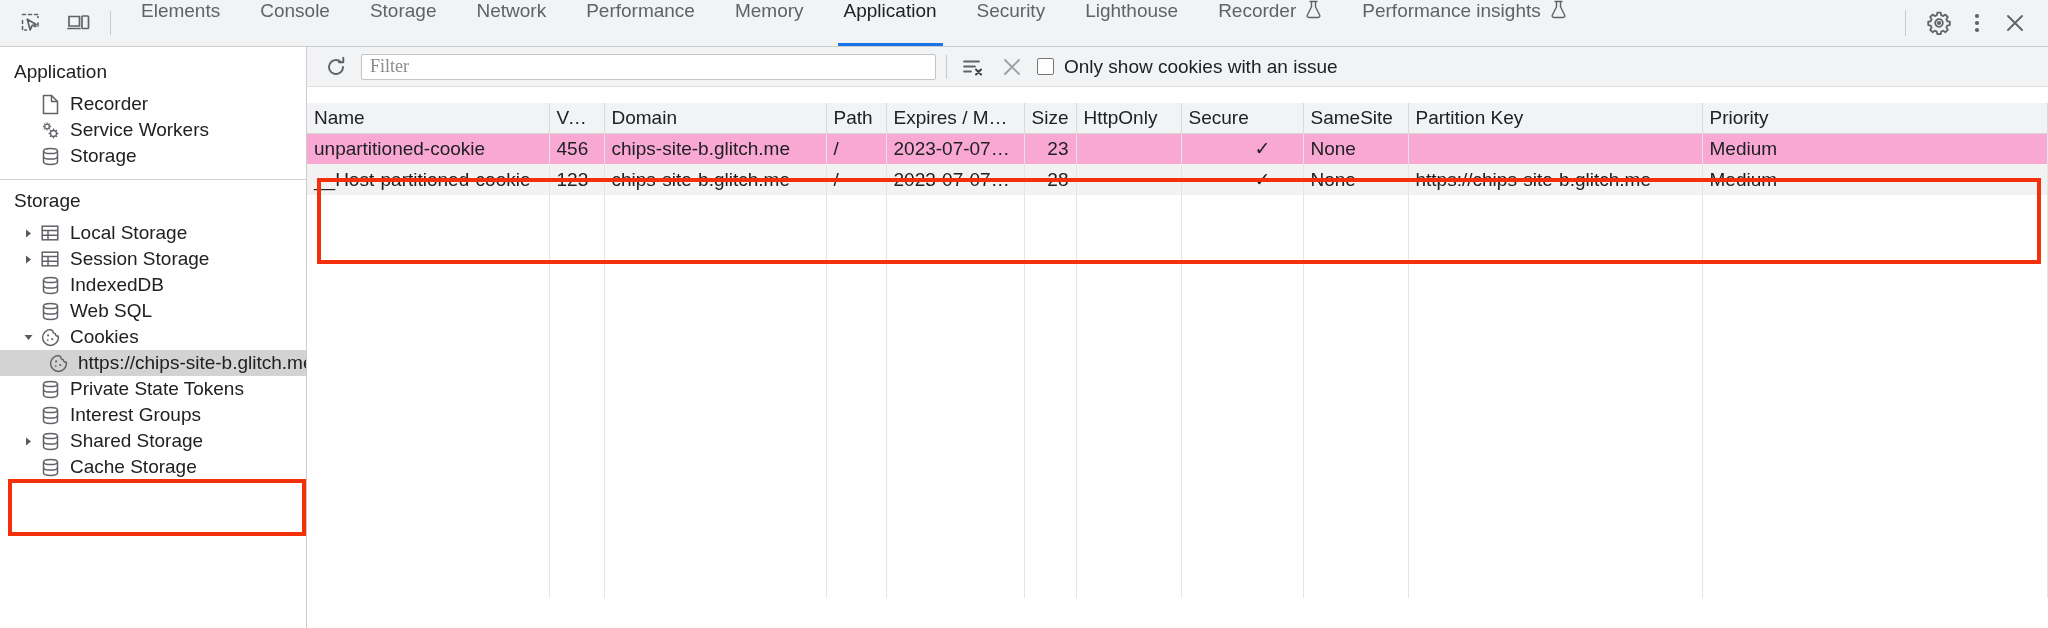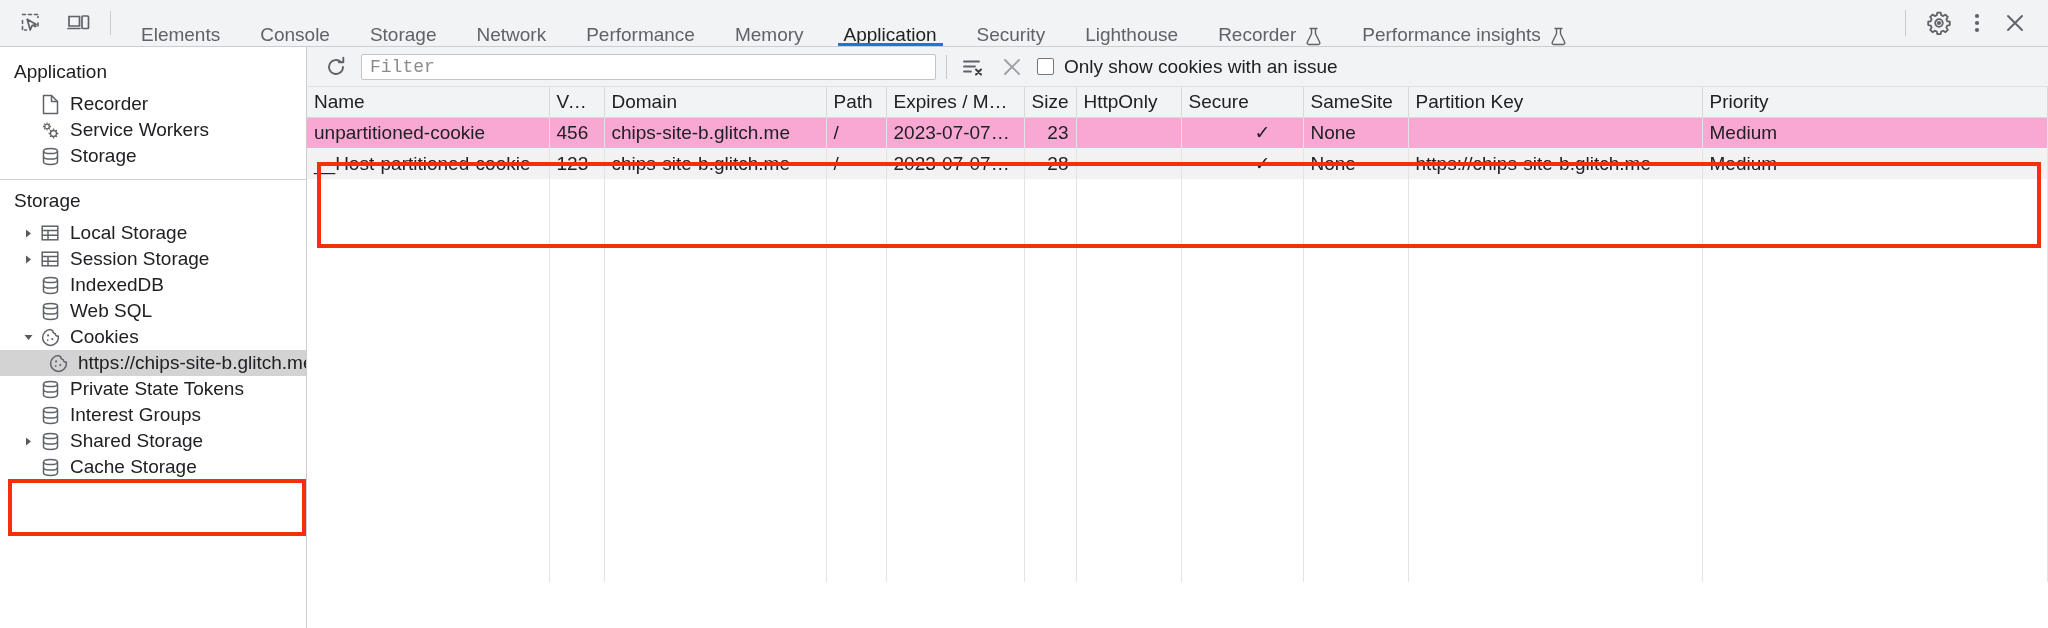--- a/index.html
+++ b/index.html
@@ -25,28 +25,27 @@
     width: 34px; height: 34px;
     display: flex; align-items: center; justify-content: center;
     cursor: pointer; border-radius: 3px;
   }
   .tb-sep {
     width: 1px; background: #cacaca;
     margin: 11px 10px 11px 14px;
   }
   #main-tabs { display: flex; align-items: stretch; flex: 1 1 auto; }
   .tab {
-    display: flex; align-items: flex-end;
+    display: flex; align-items: flex-start;
     padding: 0 20px;
     font-size: 19px;
     color: #5f6368;
     cursor: pointer;
     white-space: nowrap;
     position: relative;
-    margin-top: 24px;
   }
   .tab.active { color: #202124; }
   .tab.active::after {
     content: "";
     position: absolute;
     left: 14px; right: 14px; bottom: 0;
     height: 3px;
     background: #1a73e8;
   }
   .tab .flask { margin-left: 9px; display: inline-flex; }
@@ -132,21 +131,21 @@
     display: flex; align-items: center; justify-content: center;
     cursor: pointer; border-radius: 3px; flex: none;
   }
   #filter-input {
     flex: 0 1 575px;
     height: 26px;
     border: 1px solid #c4c4c4;
     border-radius: 2px;
     background: #fff;
     font-size: 18px;
-    font-family: Liberation Mono, monospace;
+    font-family: Liberation Serif, serif;
     padding: 0 8px;
     color: #202124;
     outline: none;
   }
   #filter-input::placeholder { color: #8b8b8b; }
   .fb-sep { width: 1px; height: 24px; background: #c8c8c8; flex: none; }
   #issue-filter-wrap {
     display: flex; align-items: center; gap: 10px;
     font-size: 19px; color: #202124; cursor: pointer; white-space: nowrap;
   }
@@ -156,21 +155,21 @@
     border-radius: 2px;
     background: #fff;
     flex: none;
     cursor: pointer;
     appearance: none;
     -webkit-appearance: none;
     margin: 0;
   }
 
   
-  #table-wrap { flex: 1 1 auto; position: relative; overflow: hidden; }
+  #table-wrap { flex: 1 1 auto; position: relative; overflow: hidden; margin-top: 16px; }
   table.cookies-grid {
     width: 100%;
     border-collapse: collapse;
     table-layout: fixed;
     font-size: 19px;
     color: #202124;
   }
   table.cookies-grid th {
     background: #f1f3f4;
     font-weight: normal;

